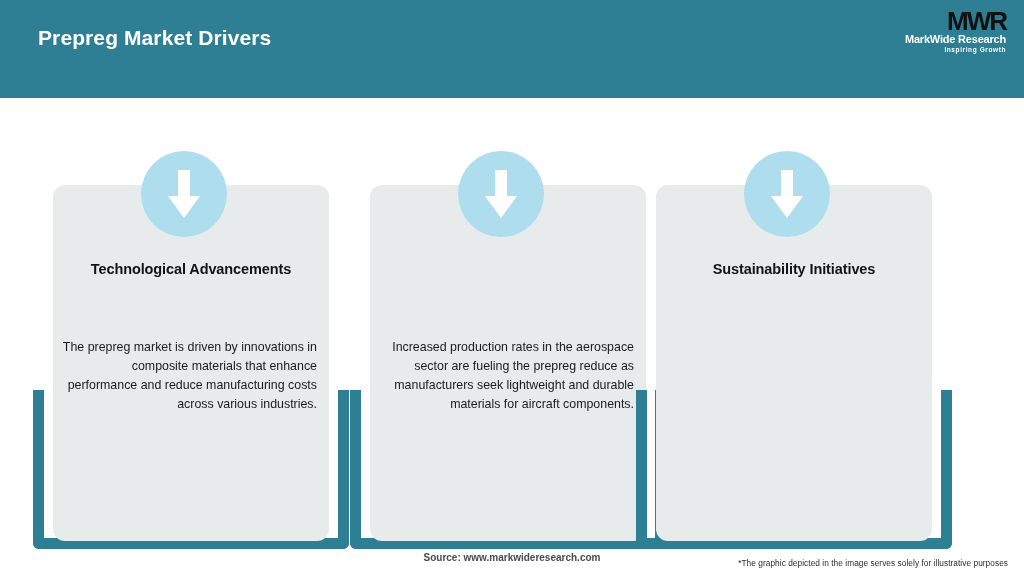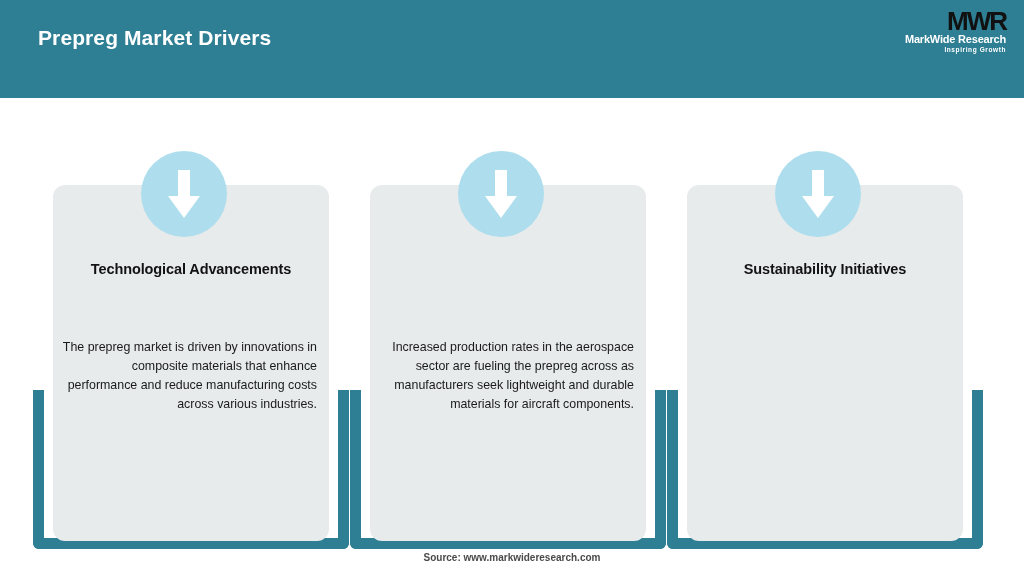--- a/index.html
+++ b/index.html
@@ -86,21 +86,21 @@
   }
 
   .card-slot {
     position: absolute;
     top: 0;
     width: 320px;
     height: 445px;
   }
   .slot-1 { left: 33px; }
   .slot-2 { left: 350px; }
-  .slot-3 { left: 667px; }
+  .slot-3 { left: 636px; }
 
   
   .frame {
     position: absolute;
     left: 0;
     top: 284px;
     width: 316px;
     height: 159px;
     border-left: 11px solid #2e7f94;
     border-right: 11px solid #2e7f94;
@@ -204,21 +204,21 @@
       <div class="icon-circle">
         <svg width="40" height="52" viewBox="0 0 40 52" aria-hidden="true">
           <path d="M14 2 h12 v26 h10 L20 50 L4 28 h10 z" fill="#ffffff"></path>
         </svg>
       </div>
     </div>
 
     <div class="card-slot slot-2">
       <div class="frame"></div>
       <div class="card">
-        <div class="card-body">Increased production rates in the aerospace sector are fueling the prepreg across as manufacturers seek lightweight and durable materials for aircraft components.</div>
+        <div class="card-body">Increased production rates in the aerospace sector are fueling the prepreg reduce as manufacturers seek lightweight and durable materials for aircraft components.</div>
       </div>
       <div class="icon-circle">
         <svg width="40" height="52" viewBox="0 0 40 52" aria-hidden="true">
           <path d="M14 2 h12 v26 h10 L20 50 L4 28 h10 z" fill="#ffffff"></path>
         </svg>
       </div>
     </div>
 
     <div class="card-slot slot-3">
       <div class="frame"></div>
@@ -228,14 +228,15 @@
       <div class="icon-circle">
         <svg width="40" height="52" viewBox="0 0 40 52" aria-hidden="true">
           <path d="M14 2 h12 v26 h10 L20 50 L4 28 h10 z" fill="#ffffff"></path>
         </svg>
       </div>
     </div>
 
   </div>
 
   <div class="source">Source: www.markwideresearch.com</div>
+  <div class="disclaimer">*The graphic depicted in the image serves solely for illustrative purposes</div>
 
 </div>
 
 </body></html>

